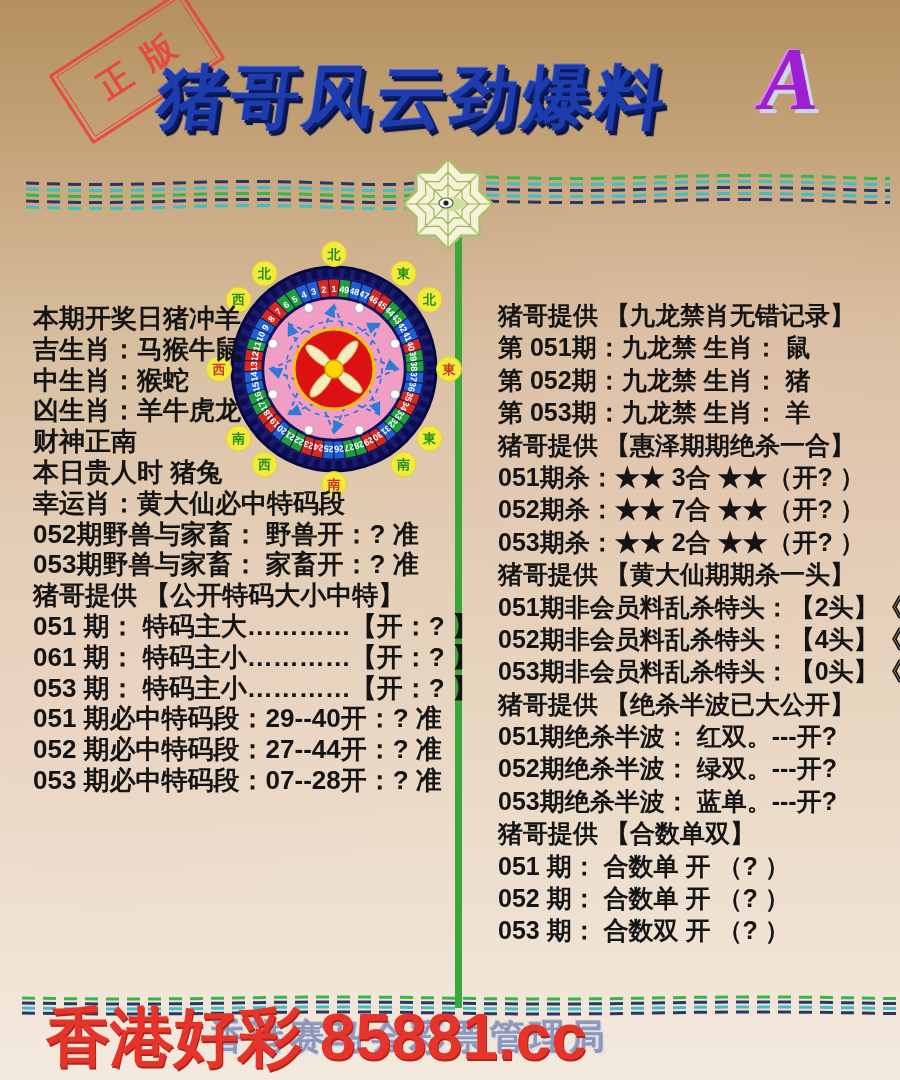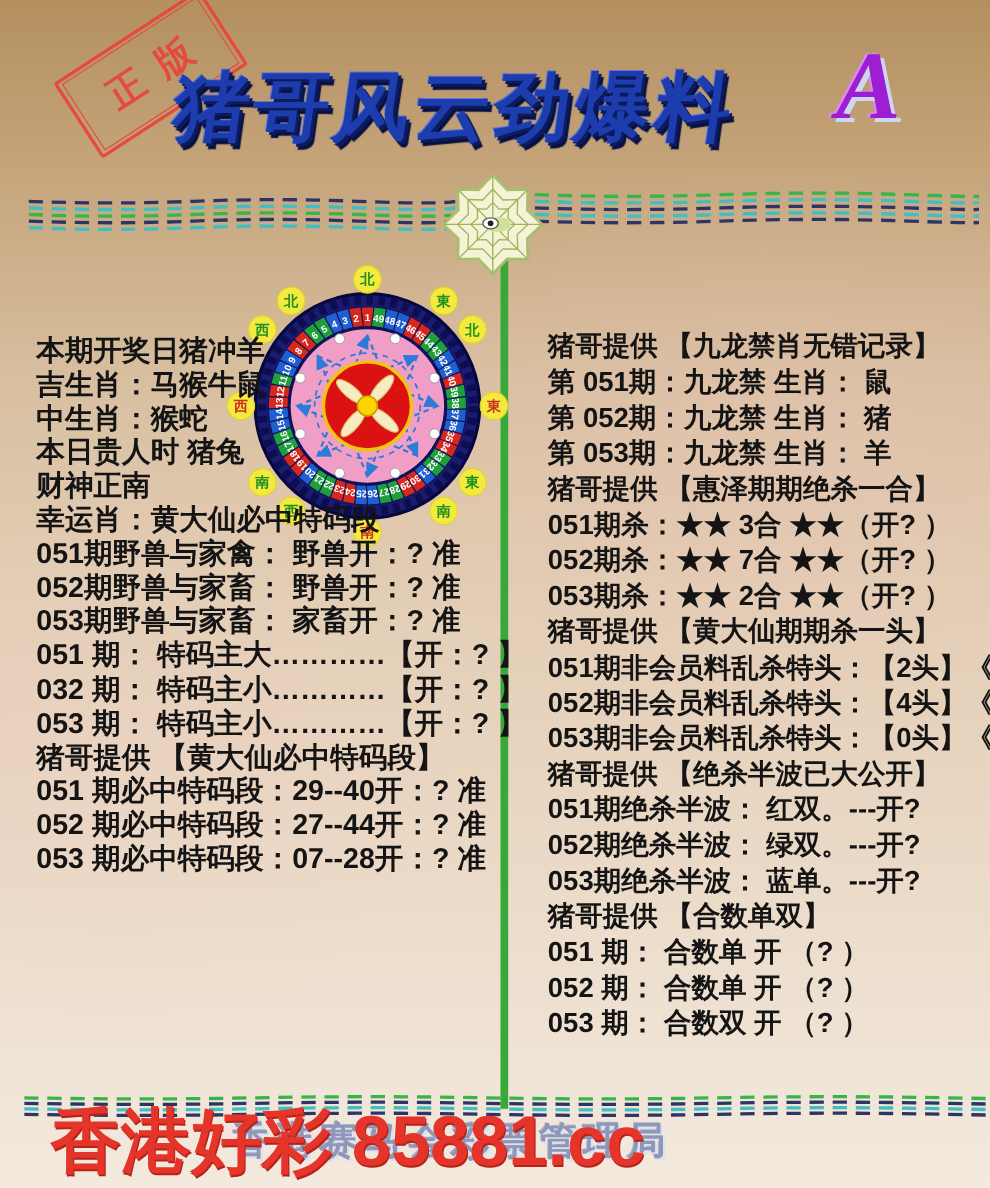--- a/index.html
+++ b/index.html
@@ -410,30 +410,30 @@
       <g>
         <circle cx="-69.4" cy="-95.5" r="12.5" fill="#f4e93e" stroke="#e0d42a" stroke-width="1"></circle>
         <text x="-69.4" y="-91.0" text-anchor="middle" font-size="13" font-weight="bold" fill="#1f8f1f" font-family="&quot;Liberation Sans&quot;,sans-serif">北</text>
       </g>
     </svg>
 
   <div id="col-left" class="col col-left">
       <div class="line">本期开奖日猪冲羊</div>
       <div class="line">吉生肖：马猴牛鼠</div>
       <div class="line">中生肖：猴蛇</div>
+      <div class="line">凶生肖：羊牛虎龙</div>
+      <div class="line">财神正南</div>
       <div class="line">本日贵人时 猪兔</div>
-      <div class="line">财神正南</div>
       <div class="line">幸运肖：黄大仙必中特码段</div>
-      <div class="line">051期野兽与家禽： 野兽开：? 准</div>
       <div class="line">052期野兽与家畜： 野兽开：? 准</div>
       <div class="line">053期野兽与家畜： 家畜开：? 准</div>
+      <div class="line">猪哥提供 【公开特码大小中特】</div>
       <div class="line">051 期： 特码主大…………【开：? 】</div>
-      <div class="line">032 期： 特码主小…………【开：? 】</div>
+      <div class="line">061 期： 特码主小…………【开：? 】</div>
       <div class="line">053 期： 特码主小…………【开：? 】</div>
-      <div class="line">猪哥提供 【黄大仙必中特码段】</div>
       <div class="line">051 期必中特码段：29--40开：? 准</div>
       <div class="line">052 期必中特码段：27--44开：? 准</div>
       <div class="line">053 期必中特码段：07--28开：? 准</div>
     </div>
   <div id="col-right" class="col col-right">
       <div class="line">猪哥提供 【九龙禁肖无错记录】</div>
       <div class="line">第 051期：九龙禁 生肖： 鼠</div>
       <div class="line">第 052期：九龙禁 生肖： 猪</div>
       <div class="line">第 053期：九龙禁 生肖： 羊</div>
       <div class="line">猪哥提供 【惠泽期期绝杀一合】</div>

